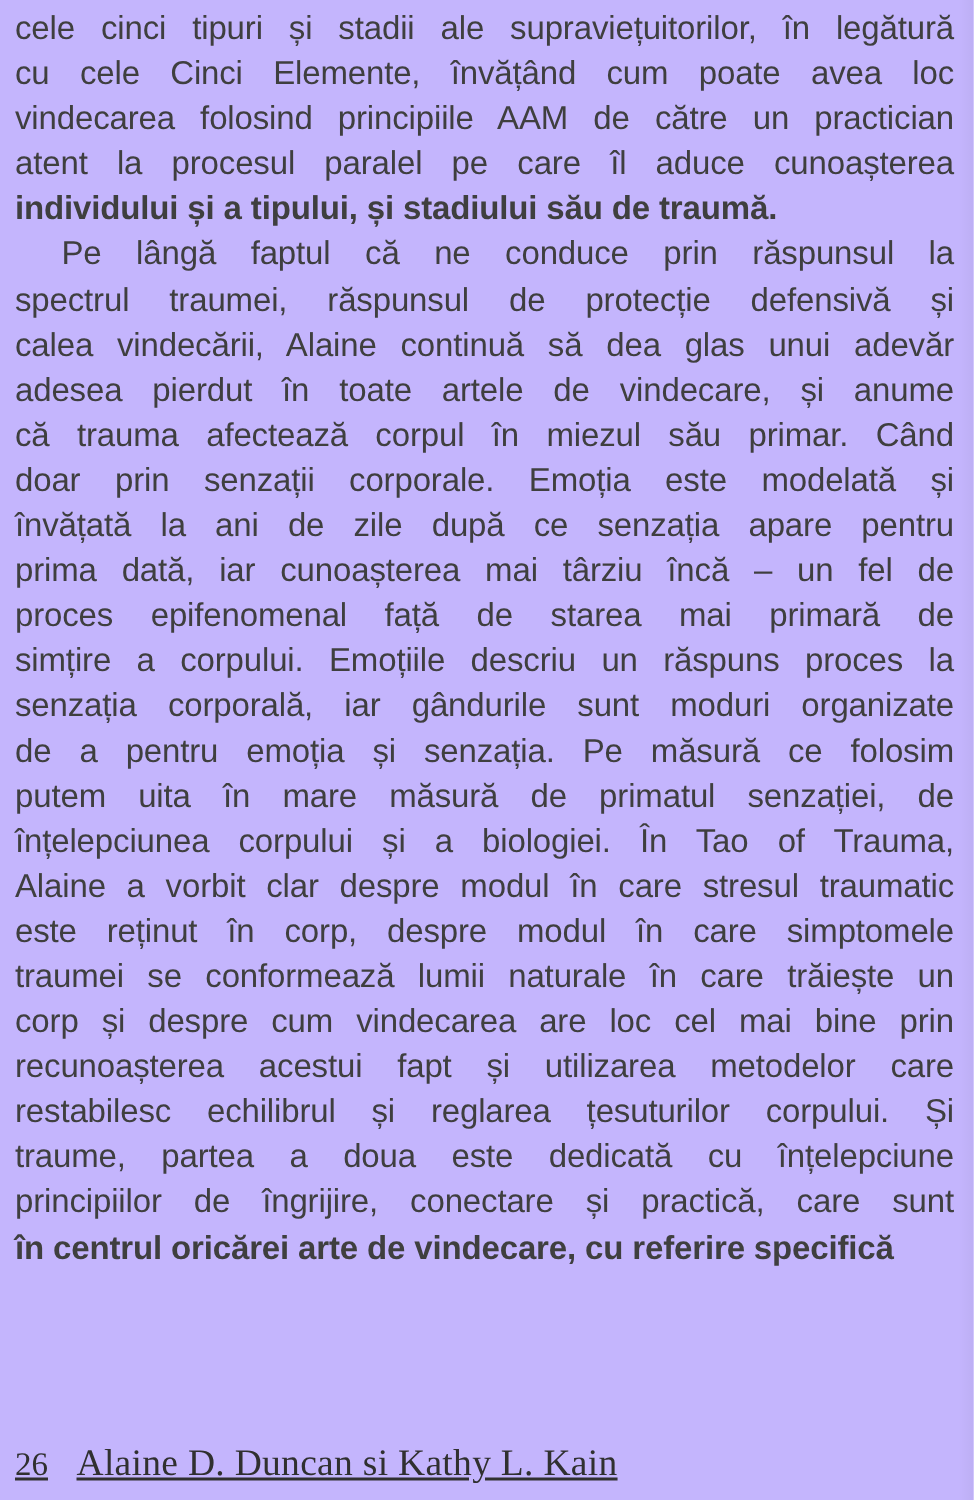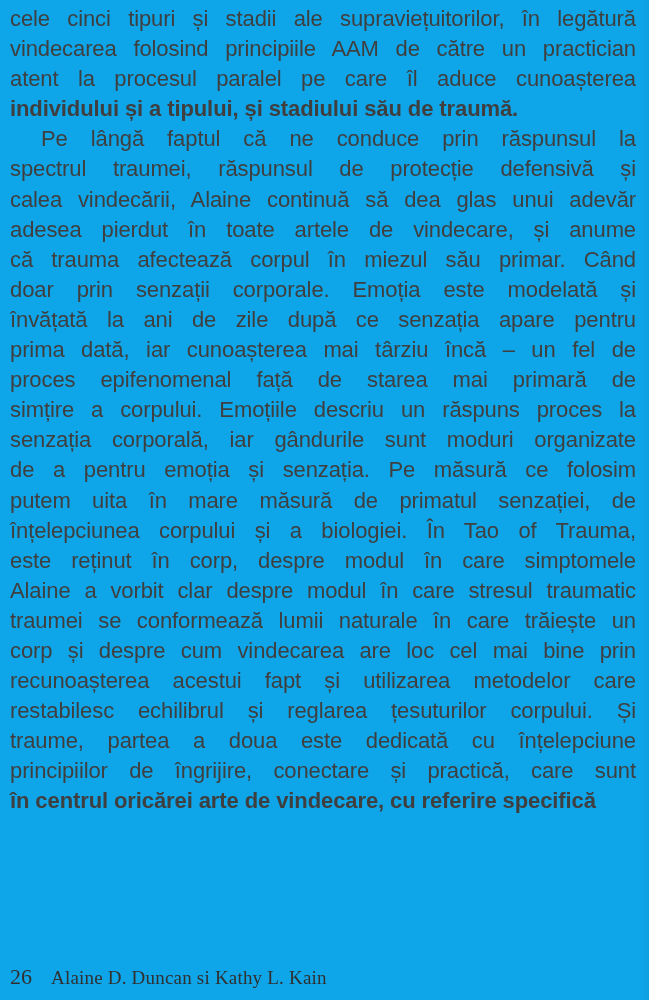--- a/index.html
+++ b/index.html
@@ -3,21 +3,21 @@
 <meta charset="utf-8">
 <style>
   html, body {
     margin: 0;
     padding: 0;
   }
   .page {
     position: relative;
     width: 649px;
     height: 1000px;
-    background: #0ea5e9;
+    background: #c4b5fd;
     overflow: hidden;
     font-family: "Liberation Sans", sans-serif;
     box-sizing: border-box;
     padding: 4px 13px 0 10px;
   }
   .page-edge-shadow {
     position: absolute;
     top: 0;
     right: 0;
     width: 10px;
@@ -50,58 +50,60 @@
   }
   .footer {
     position: absolute;
     left: 10px;
     right: 13px;
     bottom: 10px;
     display: flex;
     align-items: baseline;
     font-family: "Liberation Serif", serif;
     color: #303030;
+    text-decoration: underline;
   }
   .page-number {
     font-size: 22px;
   }
   .authors {
-    font-size: 19px;
+    font-size: 25px;
     margin-left: 19px;
     letter-spacing: 0.2px;
   }
 </style>
 </head>
 <body>
 
 <div class="page">
   <div class="text-block" id="text-block">
       <div class="paragraph">
         <div class="line">cele cinci tipuri și stadii ale supraviețuitorilor, în legătură</div>
+        <div class="line">cu cele Cinci Elemente, învățând cum poate avea loc</div>
         <div class="line">vindecarea folosind principiile AAM de către un practician</div>
         <div class="line">atent la procesul paralel pe care îl aduce cunoașterea</div>
         <div class="line last">individului și a tipului, și stadiului său de traumă.</div>
       </div>
       <div class="paragraph">
         <div class="line indent">Pe lângă faptul că ne conduce prin răspunsul la</div>
         <div class="line">spectrul traumei, răspunsul de protecție defensivă și</div>
         <div class="line">calea vindecării, Alaine continuă să dea glas unui adevăr</div>
         <div class="line">adesea pierdut în toate artele de vindecare, și anume</div>
         <div class="line">că trauma afectează corpul în miezul său primar. Când</div>
         <div class="line">doar prin senzații corporale. Emoția este modelată și</div>
         <div class="line">învățată la ani de zile după ce senzația apare pentru</div>
         <div class="line">prima dată, iar cunoașterea mai târziu încă – un fel de</div>
         <div class="line">proces epifenomenal față de starea mai primară de</div>
         <div class="line">simțire a corpului. Emoțiile descriu un răspuns proces la</div>
         <div class="line">senzația corporală, iar gândurile sunt moduri organizate</div>
         <div class="line">de a pentru emoția și senzația. Pe măsură ce folosim</div>
         <div class="line">putem uita în mare măsură de primatul senzației, de</div>
         <div class="line">înțelepciunea corpului și a biologiei. În Tao of Trauma,</div>
+        <div class="line">Alaine a vorbit clar despre modul în care stresul traumatic</div>
         <div class="line">este reținut în corp, despre modul în care simptomele</div>
-        <div class="line">Alaine a vorbit clar despre modul în care stresul traumatic</div>
         <div class="line">traumei se conformează lumii naturale în care trăiește un</div>
         <div class="line">corp și despre cum vindecarea are loc cel mai bine prin</div>
         <div class="line">recunoașterea acestui fapt și utilizarea metodelor care</div>
         <div class="line">restabilesc echilibrul și reglarea țesuturilor corpului. Și</div>
         <div class="line">traume, partea a doua este dedicată cu înțelepciune</div>
         <div class="line">principiilor de îngrijire, conectare și practică, care sunt</div>
         <div class="line last">în centrul oricărei arte de vindecare, cu referire specifică</div>
       </div>
     </div>
 

